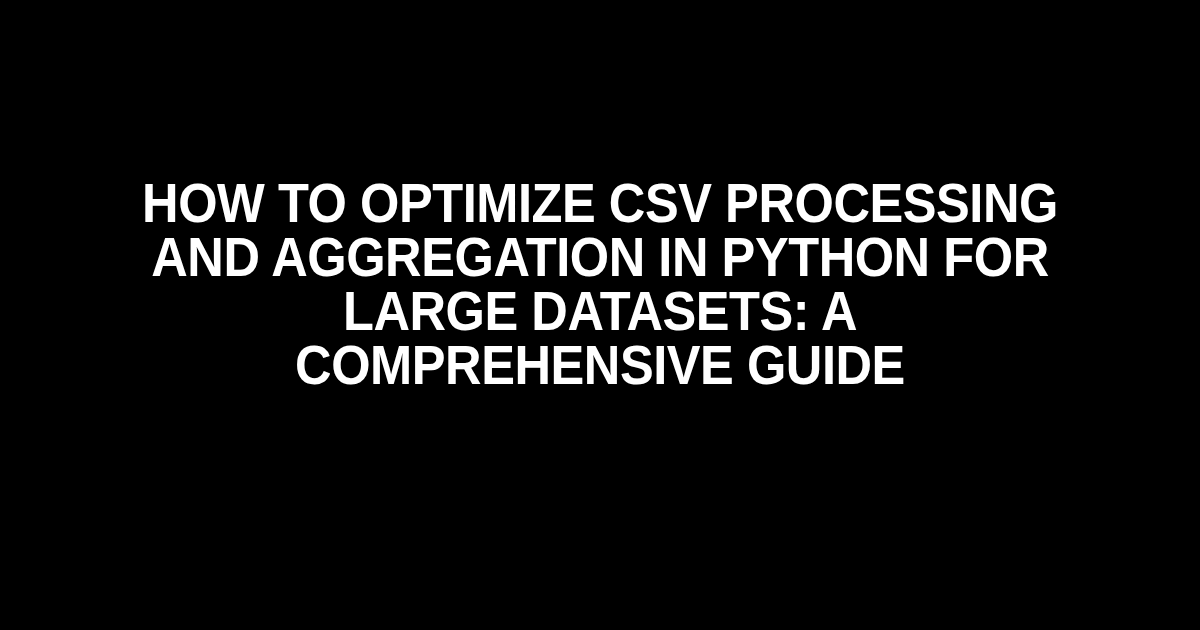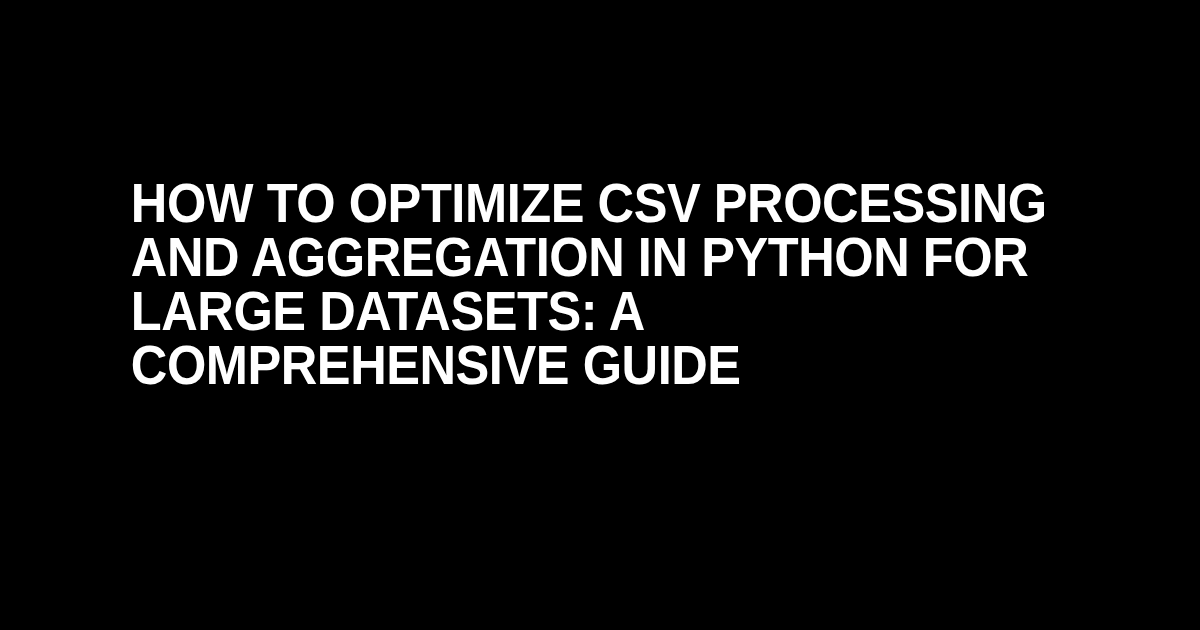--- a/index.html
+++ b/index.html
@@ -12,20 +12,21 @@
       height: 630px;
       background-color: #000000;
       display: flex;
       align-items: center;
       justify-content: center;
       overflow: hidden;
     }
     .title-container {
       width: 100%;
       padding: 0 90px;
+      text-align: center;
       margin-top: -60px;
     }
     .title {
       color: #FFFFFF;
       font-family: "Arial Black", "Helvetica Neue", Impact, sans-serif;
       font-weight: 900;
       font-size: 55px;
       line-height: 0.98;
       letter-spacing: -0.5px;
       text-transform: uppercase;

